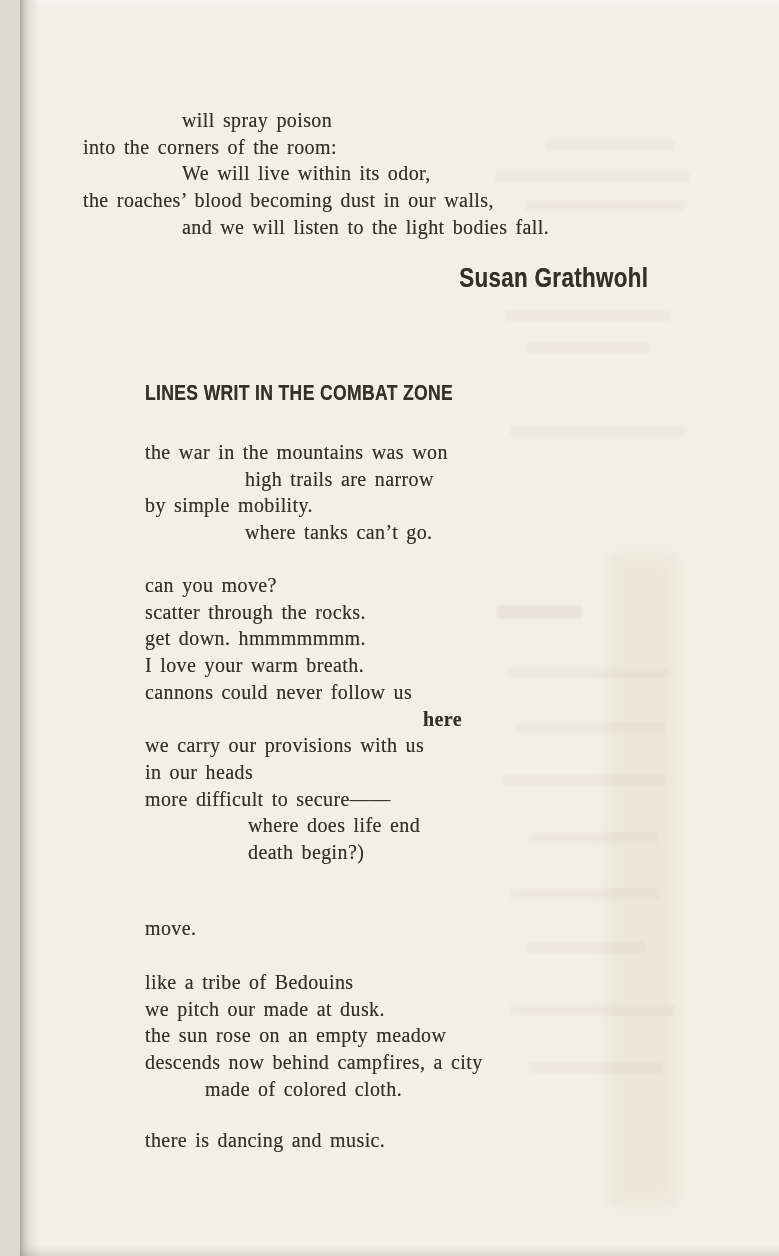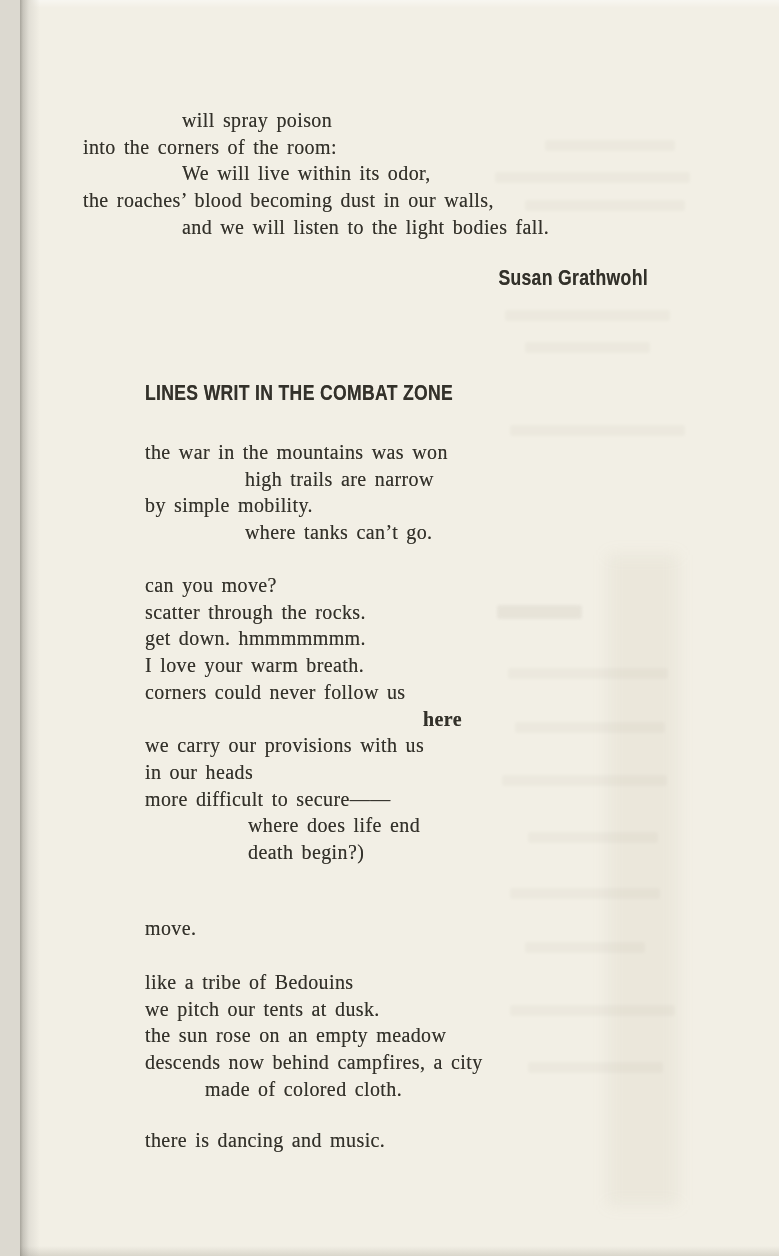--- a/index.html
+++ b/index.html
@@ -44,21 +44,21 @@
   .ind-b    { padding-left:103px; }
   .ind-c    { padding-left:60px;  }
 
   
   .sansbold {
     font-family:"Liberation Sans", sans-serif; font-weight:700;
     font-size:22px; line-height:24px; margin:0;
     text-shadow:0 0 .4px rgba(35,33,28,.6);
   }
   .cond { display:inline-block; transform:scaleX(.8); letter-spacing:.4px; }
-  .byline { position:absolute; top:266px; right:151px; font-size:22px; text-align:center; }
+  .byline { position:absolute; top:266px; right:151px; font-size:28px; text-align:center; }
   .byline .cond { transform-origin:100% 50%; }
   .title  { position:absolute; left:125px; top:381px;text-decoration:underline; }
   .title .cond { transform-origin:0 50%; }
 
   
   .ghost { position:absolute; height:11px; background:#8d8472; opacity:.055;
     filter:blur(1.6px); border-radius:3px; pointer-events:none; }
   .ghost.bold { opacity:.10; height:14px; }
   .band { position:absolute; background:rgba(172,163,142,.10); filter:blur(8px); pointer-events:none; }
 </style>
@@ -110,36 +110,36 @@
     <div class="pline ind-a">high trails are narrow</div>
     <div class="pline">by simple mobility.</div>
     <div class="pline ind-a">where tanks can’t go.</div>
   </div>
 
   <div class="block s2">
     <div class="pline">can you move?</div>
     <div class="pline">scatter through the rocks.</div>
     <div class="pline">get down. hmmmmmmm.</div>
     <div class="pline">I love your warm breath.</div>
-    <div class="pline">corners could never follow us</div>
+    <div class="pline">cannons could never follow us</div>
     <div class="pline ind-here">here</div>
     <div class="pline">we carry our provisions with us</div>
     <div class="pline">in our heads</div>
     <div class="pline">more difficult to secure——</div>
     <div class="pline ind-b">where does life end</div>
     <div class="pline ind-b">death begin?)</div>
   </div>
 
   <div class="block s3">
     <div class="pline">move.</div>
   </div>
 
   <div class="block s4">
     <div class="pline">like a tribe of Bedouins</div>
-    <div class="pline">we pitch our tents at dusk.</div>
+    <div class="pline">we pitch our made at dusk.</div>
     <div class="pline">the sun rose on an empty meadow</div>
     <div class="pline">descends now behind campfires, a city</div>
     <div class="pline ind-c">made of colored cloth.</div>
   </div>
 
   <div class="block s5">
     <div class="pline">there is dancing and music.</div>
   </div>
 
 </div>

